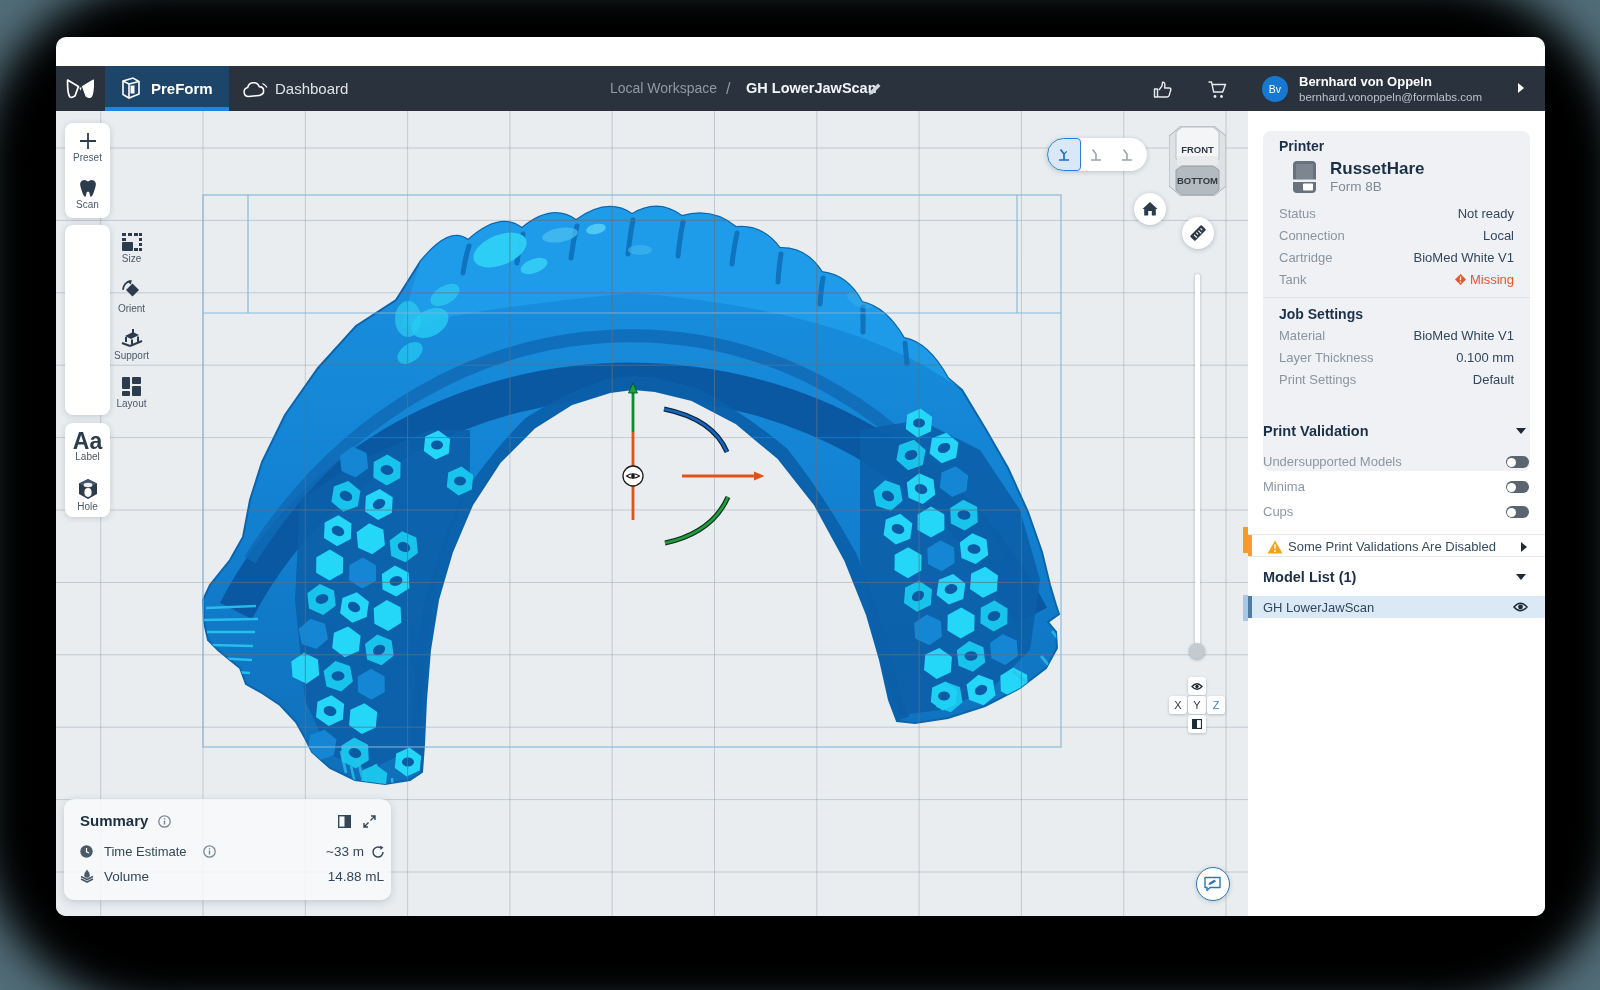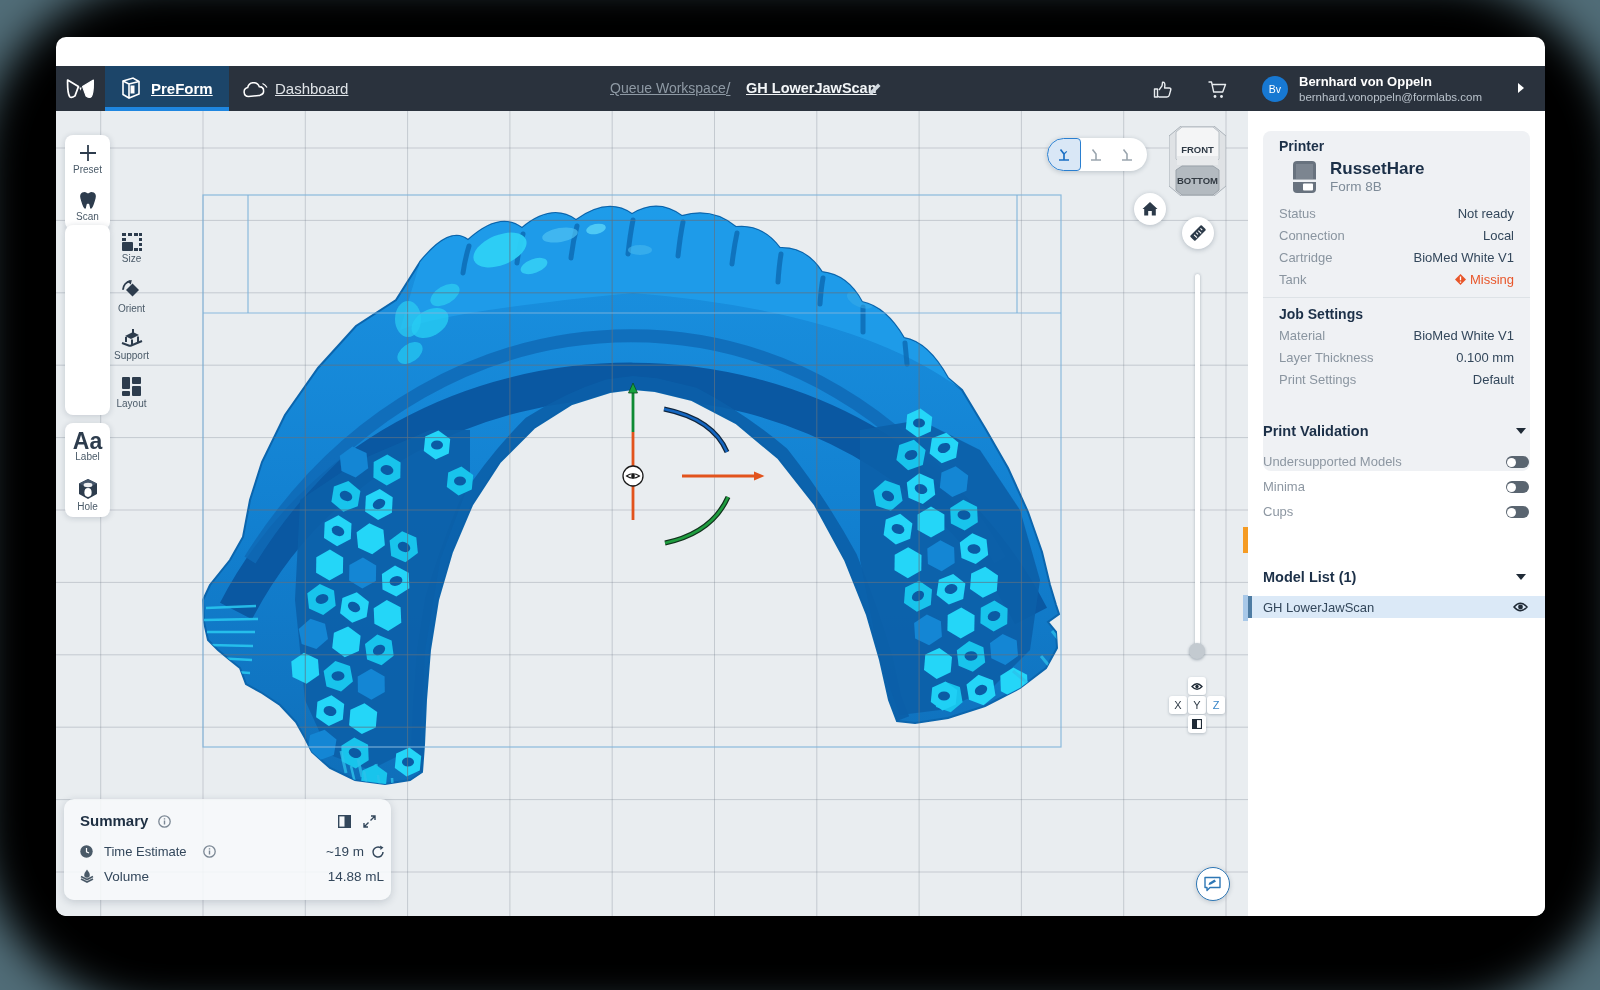--- a/index.html
+++ b/index.html
@@ -6,21 +6,21 @@
 html,body { width:1600px; height:990px; overflow:hidden; background:#516d78; font-family:"Liberation Sans", sans-serif; }
 .stage { position:relative; width:1600px; height:990px; overflow:hidden; }
 .shadow { position:absolute; left:-20px; top:-20px; width:1640px; height:1030px; background:#000; border-radius:185px; filter:blur(20px); }
 .win { position:absolute; left:56px; top:37px; width:1489px; height:879px; border-radius:10px; overflow:hidden; background:#fff; }
 .titlebar { position:absolute; left:0; top:0; width:100%; height:29px; background:#eff0f2; border-bottom:1px solid #d9dadc; }
 .tl { position:absolute; top:7.5px; width:13px; height:13px; border-radius:50%; }
 .title { position:absolute; top:0; left:0; width:100%; height:29px; line-height:29px; text-align:center; font-size:13px; font-weight:bold; color:#30363c; }
 .nav { position:absolute; left:0; top:29px; width:100%; height:45px; background:#2a323d; }
 .nav-tab-active { position:absolute; left:49px; top:0; width:124px; height:45px; background:#1c4569; }
 .nav-underline { position:absolute; left:49px; top:41px; width:124px; height:4px; background:#1e86e0; }
-.navtxt { position:absolute; top:0; height:45px; line-height:45px; font-size:15px;text-decoration:underline; }
+.navtxt { position:absolute; top:0; height:45px; line-height:45px; font-size:15px; }
 .content { position:absolute; left:0; top:74px; width:1489px; height:805px; }
 .canvas { position:absolute; left:0; top:0; width:1192px; height:805px; background:#e9edf0; overflow:hidden; }
 .panel { position:absolute; left:1192px; top:0; width:297px; height:805px; background:#fff; }
 .card { position:absolute; background:#fff; border-radius:8px; box-shadow:0 1px 6px rgba(20,40,60,0.18); }
 .toolcard { left:9px; width:45px; }
 .tool { position:absolute; width:45px; text-align:center; font-size:10px; color:#4a5a68; }
 .tool svg { display:block; margin:0 auto 1px; }
 .pcard { position:absolute; left:15px; top:20px; width:267px; height:340px; background:#eff1f4; border-radius:8px; }
 .prow { position:absolute; left:16px; right:16px; height:16px; font-size:13px; }
 .prow .lbl { position:absolute; left:0; color:#8a95a0; }
@@ -51,21 +51,21 @@
         <path d="M3 5 L9 8 L9 22 M9 8 L19 5.5" fill="none" stroke="#fff" stroke-width="1.6"></path>
         <rect x="10.5" y="9.5" width="4" height="8" fill="#fff"></rect>
       </svg>
       <div class="navtxt" style="left:95px; color:#fff; font-weight:bold;">PreForm</div>
       <svg style="position:absolute;left:187px;top:16px;" width="25" height="16" viewBox="0 0 25 16">
         <path d="M5.5 14.5 a4.5 4.5 0 0 1 -0.8 -8.9 a6 6 0 0 1 11.6 -0.8 a4.2 4.2 0 0 1 1 8.3 q-0.6 0.4 -1.5 0.4 Z" fill="none" stroke="#fff" stroke-width="1.5"></path>
         <path d="M17.5 4.5 a7 7 0 0 1 3.5 3" fill="none" stroke="#fff" stroke-width="1.3"></path>
         <path d="M19.5 1.5 a10 10 0 0 1 4.5 4" fill="none" stroke="#fff" stroke-width="1.3"></path>
       </svg>
       <div class="navtxt" style="left:219px; color:#dfe3e7;">Dashboard</div>
-      <div class="navtxt" style="left:554px; color:#8e99a4; font-size:14px;">Queue Workspace</div>
+      <div class="navtxt" style="left:554px; color:#8e99a4; font-size:14px;">Local Workspace</div>
       <div class="navtxt" style="left:670px; color:#8e99a4; font-size:16px;">/</div>
       <div class="navtxt" style="left:690px; color:#f2f5f7; font-weight:bold; font-size:14.5px;">GH LowerJawScan</div>
       <svg style="position:absolute;left:812px;top:16px;" width="14" height="14" viewBox="0 0 14 14">
         <path d="M1 13 L2 9.5 L10 1.5 L12.5 4 L4.5 12 Z" fill="#cfd6dd"></path>
       </svg>
       <svg style="position:absolute;left:1097px;top:15px;" width="19" height="18" viewBox="0 0 19 18">
         <path d="M1.5 8 h3 v8 h-3 Z M4.5 15 l1.5 1 h8 q1.8 0 2.2-1.6 l1.6-5.6 q0.4-1.8-1.6-1.8 h-4.6 q0.6-3.6 0-4.8 q-0.6-1.2-2-1 l-0.6 3.6 l-3 4.2" fill="none" stroke="#e8ecef" stroke-width="1.4" stroke-linejoin="round"></path>
       </svg>
       <svg style="position:absolute;left:1152px;top:15px;" width="19" height="18" viewBox="0 0 19 18">
         <path d="M0.5 1 h3 l2.2 10 h9 l2.8-7.5 h-13" fill="none" stroke="#e8ecef" stroke-width="1.4" stroke-linejoin="round"></path>
@@ -299,21 +299,21 @@
             <path d="M608,298 Q657,308 671,341" fill="none" stroke="#10263d" stroke-width="5"></path>
             <path d="M608,298 Q657,308 671,341" fill="none" stroke="#1566c0" stroke-width="2.6"></path>
             <path d="M609,432 Q656,422 672,386" fill="none" stroke="#10331c" stroke-width="5"></path>
             <path d="M609,432 Q656,422 672,386" fill="none" stroke="#1f9d3f" stroke-width="2.6"></path>
             <circle cx="577" cy="365" r="10" fill="#fff" stroke="#1b1b1b" stroke-width="1.3"></circle>
             <path d="M570.5,365 Q577,360.5 583.5,365 Q577,369.5 570.5,365 Z" fill="none" stroke="#1b1b1b" stroke-width="1.1"></path>
             <ellipse cx="577" cy="365" rx="1.8" ry="2.6" fill="#1b1b1b"></ellipse>
           </g>
         </svg>
 
-        <div class="card toolcard" style="top:12px; height:95px;margin-top:12px;">
+        <div class="card toolcard" style="top:12px; height:95px;">
           <div class="tool" style="top:8px;"><svg width="20" height="20" viewBox="0 0 20 20">
                 <path d="M10 2 V18 M2 10 H18" stroke="#2d3c4d" stroke-width="1.8"></path>
               </svg>Preset</div>
           <div class="tool" style="top:56px;"><svg width="20" height="19" viewBox="0 0 20 19">
                 <path d="M4.2 1.5 Q7 0.2 8.6 1.8 Q10 2.8 11.4 1.8 Q13 0.2 15.8 1.5 Q18.6 3 17.6 7.2 Q16.8 10.4 15.6 13.8 Q14.6 16.8 13.4 17.6 Q12 18.4 11.8 15.4 Q11.6 12.6 10 12.6 Q8.4 12.6 8.2 15.4 Q8 18.4 6.6 17.6 Q5.4 16.8 4.4 13.8 Q3.2 10.4 2.4 7.2 Q1.4 3 4.2 1.5 Z" fill="#2d3c4d"></path>
               </svg>Scan</div>
         </div>
         <div class="card toolcard" style="top:114px; height:190px;padding-left:44px;">
           <div class="tool" style="top:7px;"><svg width="22" height="20" viewBox="0 0 22 20">
                 <g fill="#2d3c4d">
@@ -427,21 +427,21 @@
             </svg>
           <svg style="position:absolute; left:16px; top:46px;" width="13" height="13" viewBox="0 0 13 13">
               <circle cx="6.5" cy="6.5" r="6.2" fill="#4a5a68"></circle>
               <path d="M6.5 3 V6.8 L9 8" stroke="#fff" stroke-width="1.2" fill="none"></path>
             </svg>
           <div style="position:absolute; left:40px; top:45px; font-size:13px; color:#33475b;">Time Estimate</div>
           <svg style="position:absolute; left:139px; top:46px;" width="13" height="13" viewBox="0 0 13 13">
               <circle cx="6.5" cy="6.5" r="5.7" fill="none" stroke="#7b8794" stroke-width="1.3"></circle>
               <path d="M6.5 5.5 V9.5 M6.5 3.2 V4.4" stroke="#7b8794" stroke-width="1.4"></path>
             </svg>
-          <div style="position:absolute; right:27px; top:45px; font-size:13.5px; color:#33475b;">~19 m</div>
+          <div style="position:absolute; right:27px; top:45px; font-size:13.5px; color:#33475b;">~33 m</div>
           <svg style="position:absolute; left:307px; top:46px;" width="14" height="14" viewBox="0 0 14 14">
               <path d="M12 7 A5 5 0 1 1 9.5 2.7" fill="none" stroke="#33475b" stroke-width="1.5"></path>
               <path d="M9 0.5 L12.5 2.5 L9.5 5 Z" fill="#33475b"></path>
             </svg>
           <svg style="position:absolute; left:16px; top:70px;" width="14" height="14" viewBox="0 0 14 14">
               <path d="M1 7.5 L7 10.5 L13 7.5" fill="none" stroke="#4a5a68" stroke-width="1.6"></path>
               <path d="M1 10 L7 13 L13 10" fill="none" stroke="#4a5a68" stroke-width="1.6"></path>
               <path d="M7 0.5 Q9.8 4 9.8 6 A2.8 2.8 0 0 1 4.2 6 Q4.2 4 7 0.5 Z" fill="#4a5a68"></path>
             </svg>
           <div style="position:absolute; left:40px; top:70px; font-size:13.5px; color:#33475b;">Volume</div>
@@ -498,20 +498,29 @@
           <div class="prow" style="top:240.5px;">
               <span class="lbl">Print Settings</span>
               <span class="val">Default</span>
             </div>
         </div>
         <div class="sechead" style="top:312px;">Print Validation</div>
         <div class="caret-down" style="left:268px; top:317px;"></div>
         <div class="togglerow" style="top:343px;">Undersupported Models<span class="toggle"></span></div>
         <div class="togglerow" style="top:368px;">Minima<span class="toggle"></span></div>
         <div class="togglerow" style="top:393px;">Cups<span class="toggle"></span></div>
+        <div style="position:absolute; left:0; top:423px; width:297px; height:23px; border-top:1px solid #e4e8eb; border-bottom:1px solid #e4e8eb;">
+          <div style="position:absolute; left:0; top:0; width:4px; height:21px; background:#f59b31;"></div>
+          <svg style="position:absolute; left:19px; top:4.5px;" width="16" height="14" viewBox="0 0 16 14">
+              <path d="M8 0.5 L15.5 13.5 H0.5 Z" fill="#f5a21f"></path>
+              <path d="M8 4.5 V8.8 M8 10.3 V12" stroke="#fff" stroke-width="1.5"></path>
+            </svg>
+          <div style="position:absolute; left:40px; top:4px; font-size:13px; color:#374a5e;">Some Print Validations Are Disabled</div>
+          <div class="caret-right" style="left:273px; top:6.5px;"></div>
+        </div>
         <div class="sechead" style="top:458px;">Model List (1)</div>
         <div class="caret-down" style="left:268px; top:463px;"></div>
         <div style="position:absolute; left:0; top:485px; width:297px; height:22px; background:#dbe9f7;">
           <div style="position:absolute; left:0; top:0; width:4px; height:22px; background:#4e7ca3;"></div>
           <div style="position:absolute; left:15px; top:3.5px; font-size:13px; color:#33475b;">GH LowerJawScan</div>
           <svg style="position:absolute; left:265px; top:5px;" width="15" height="12" viewBox="0 0 15 12">
               <path d="M1 6 Q7.5 -1.5 14 6 Q7.5 13.5 1 6 Z" fill="none" stroke="#1f2a36" stroke-width="1.5"></path>
               <circle cx="7.5" cy="6" r="2.4" fill="#1f2a36"></circle>
             </svg>
         </div>

